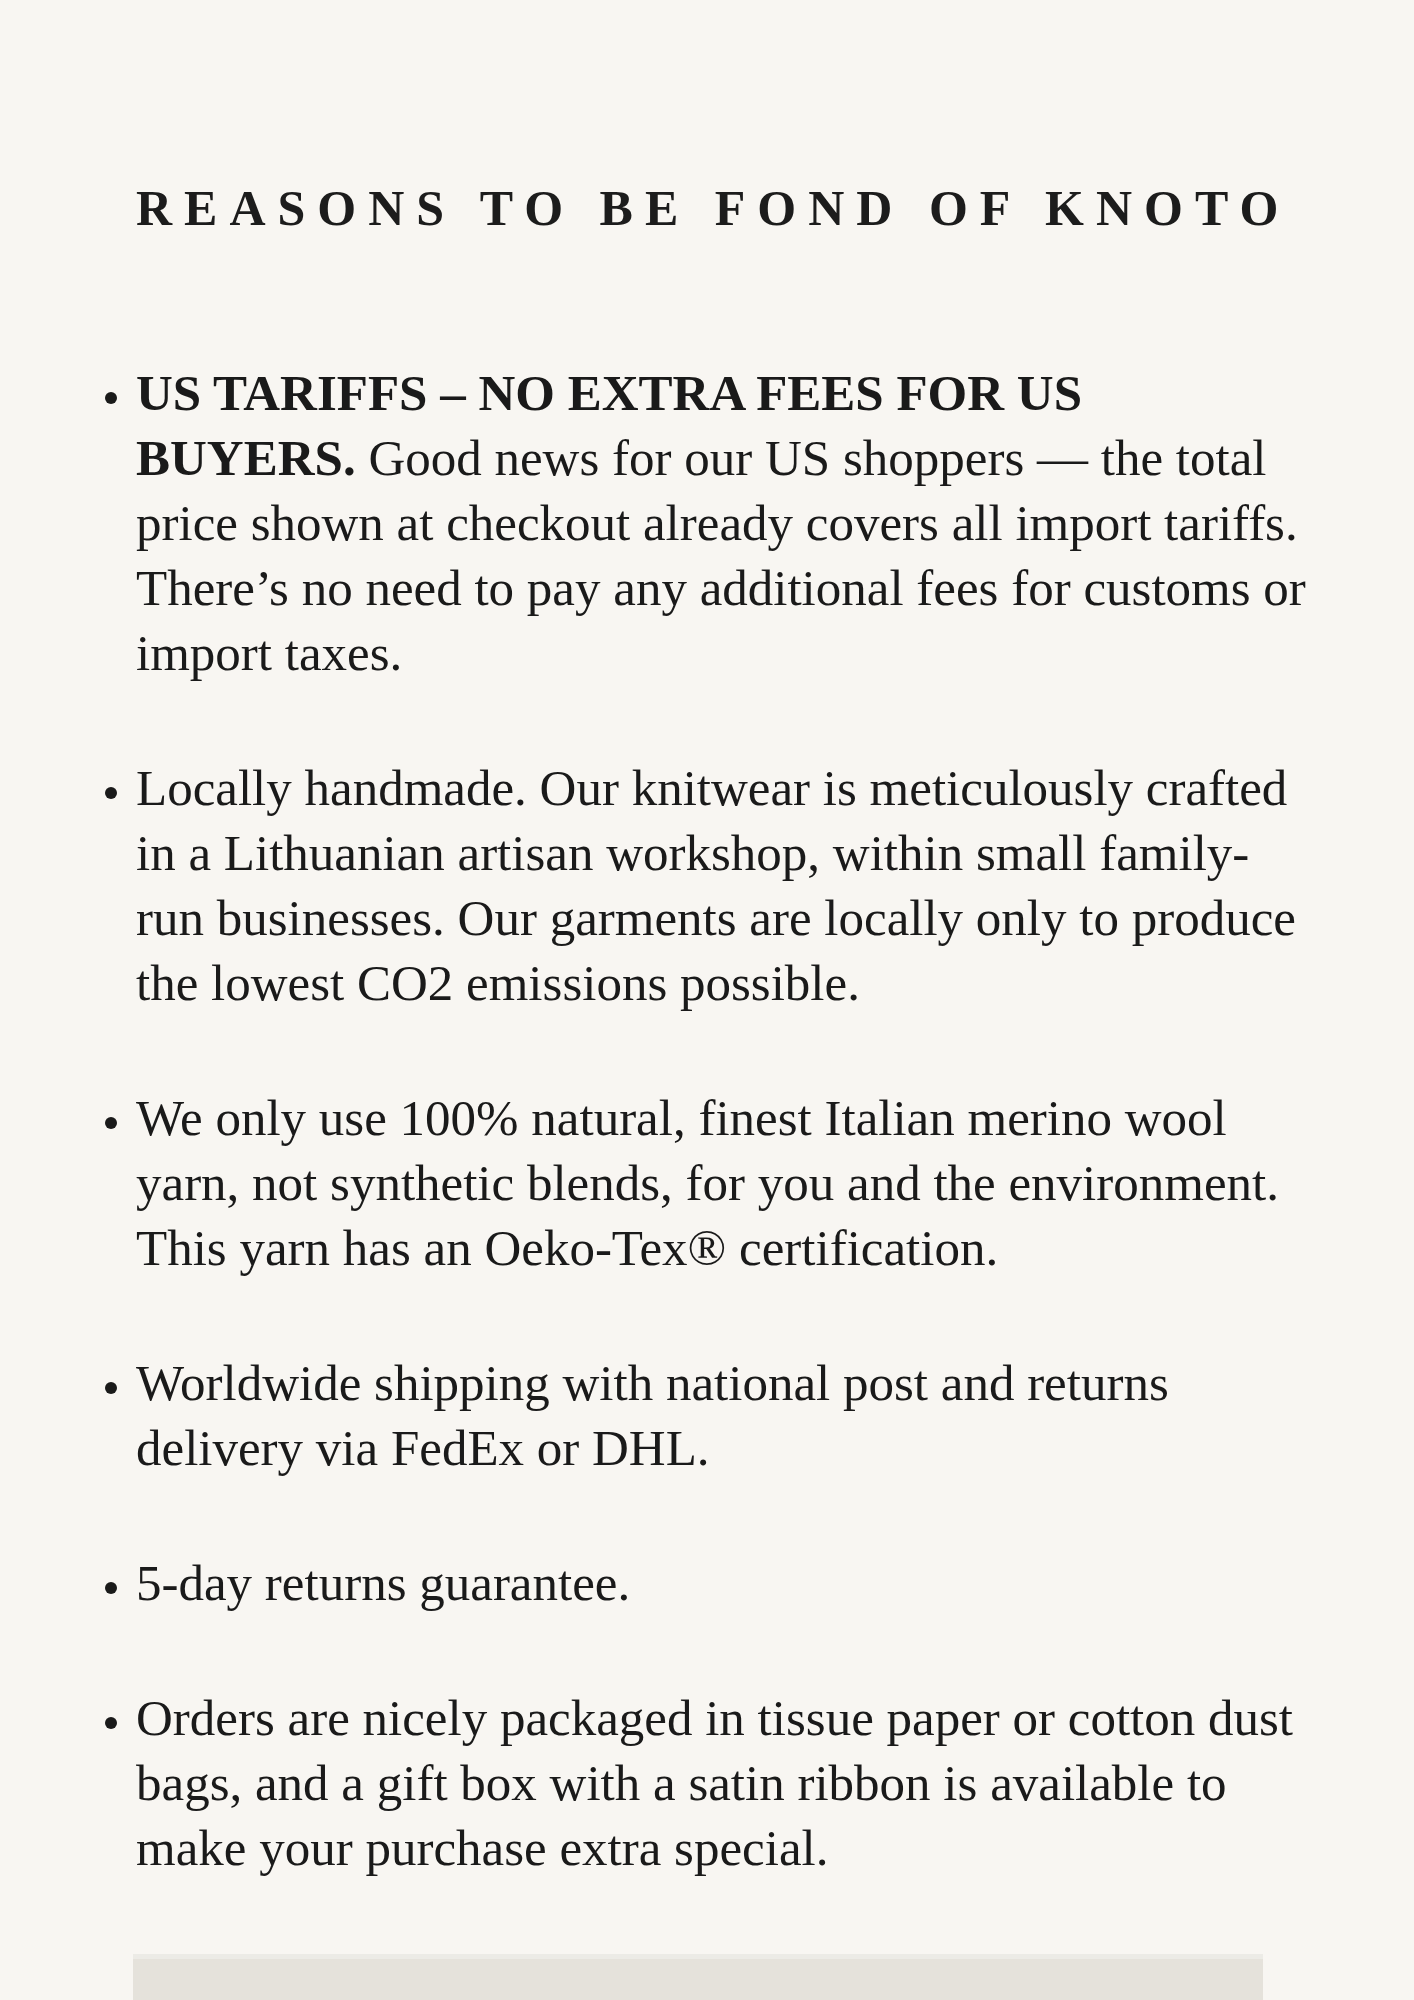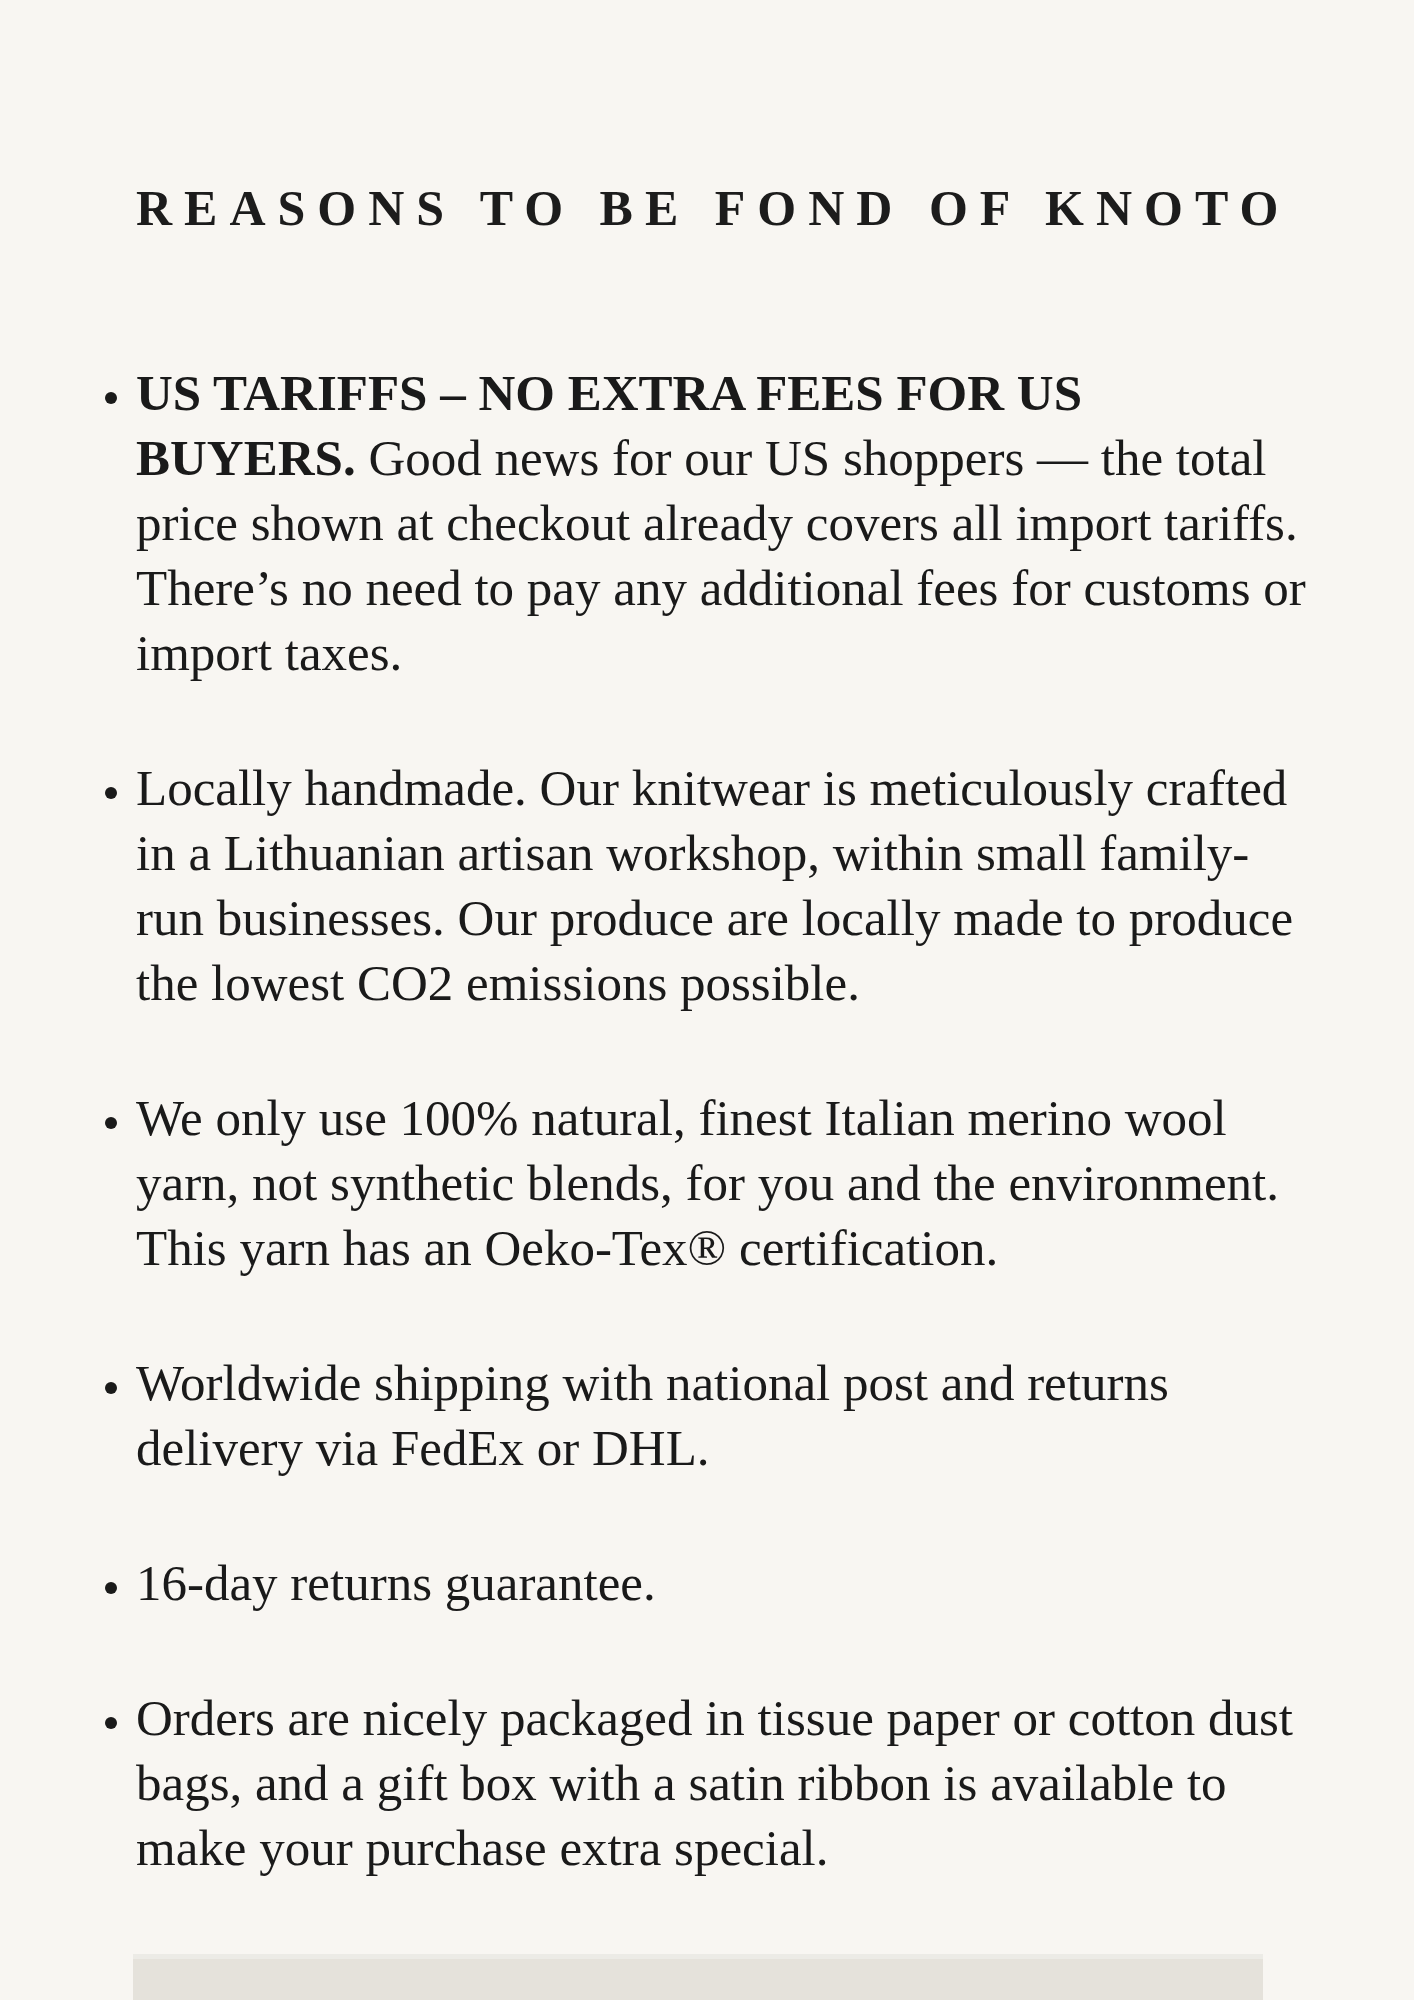--- a/index.html
+++ b/index.html
@@ -67,33 +67,33 @@
   <h1 class="heading">REASONS TO BE FOND OF KNOTO</h1>
 
   <ul class="benefits">
 
     <li>
       <span class="lead">US TARIFFS – NO EXTRA FEES FOR US BUYERS.</span>
       <span>Good news for our US shoppers — the total price shown at checkout already covers all import tariffs. There’s no need to pay any additional fees for customs or import taxes.</span>
     </li>
 
     <li>
-      <span>Locally handmade. Our knitwear is meticulously crafted in a Lithuanian artisan workshop, within small family-run businesses. Our produce are locally made to produce the lowest CO2 emissions possible.</span>
+      <span>Locally handmade. Our knitwear is meticulously crafted in a Lithuanian artisan workshop, within small family-run businesses. Our garments are locally only to produce the lowest CO2 emissions possible.</span>
     </li>
 
     <li>
       <span>We only use 100% natural, finest Italian merino wool yarn, not synthetic blends, for you and the environment. This yarn has an Oeko-Tex® certification.</span>
     </li>
 
     <li>
       <span>Worldwide shipping with national post and returns delivery via FedEx or DHL.</span>
     </li>
 
     <li>
-      <span>16-day returns guarantee.</span>
+      <span>5-day returns guarantee.</span>
     </li>
 
     <li>
       <span>Orders are nicely packaged in tissue paper or cotton dust bags, and a gift box with a satin ribbon is available to make your purchase extra special.</span>
     </li>
 
   </ul>
 
   <div class="next-section-edge"></div>
 

